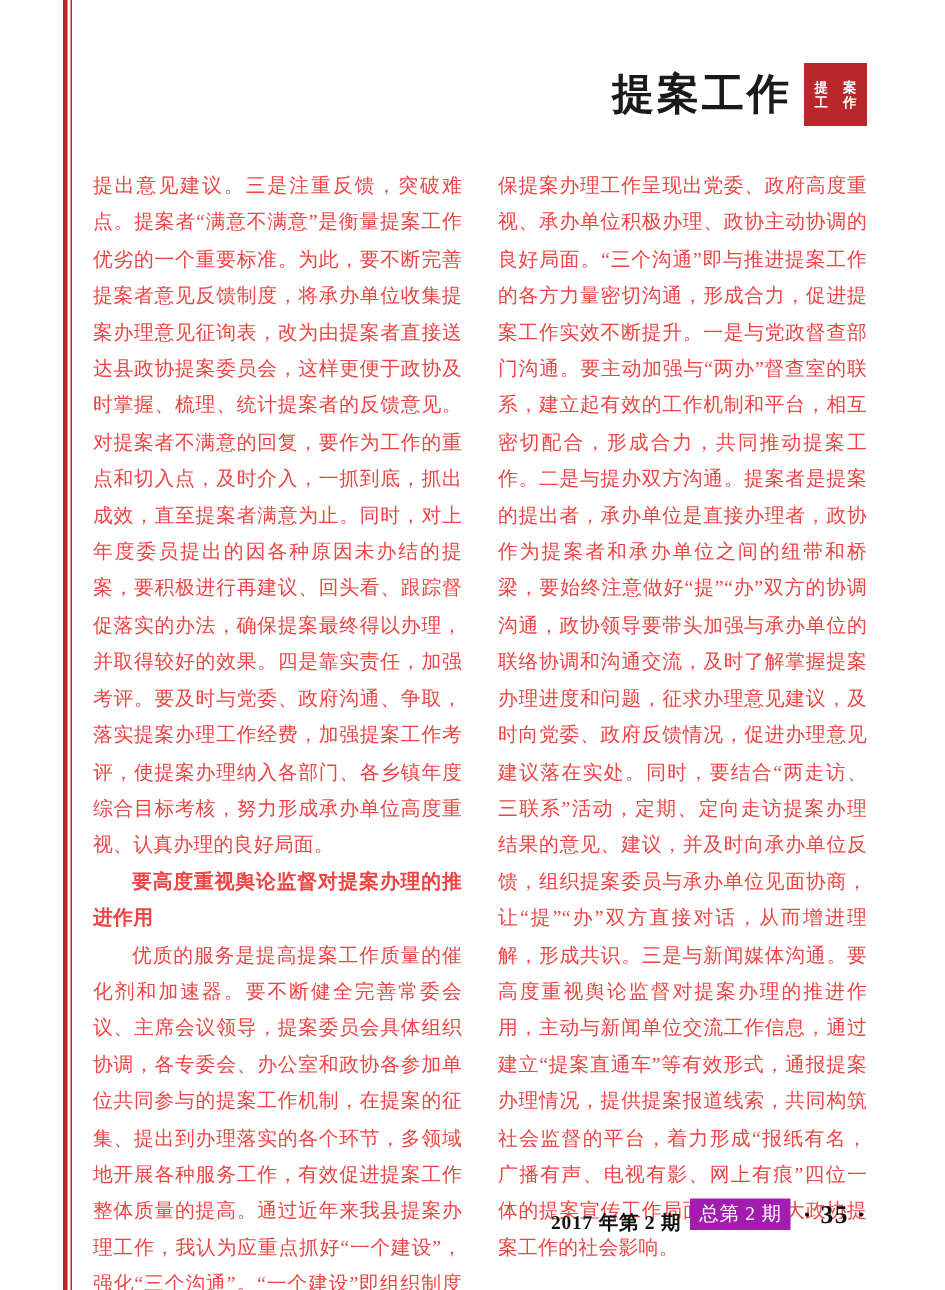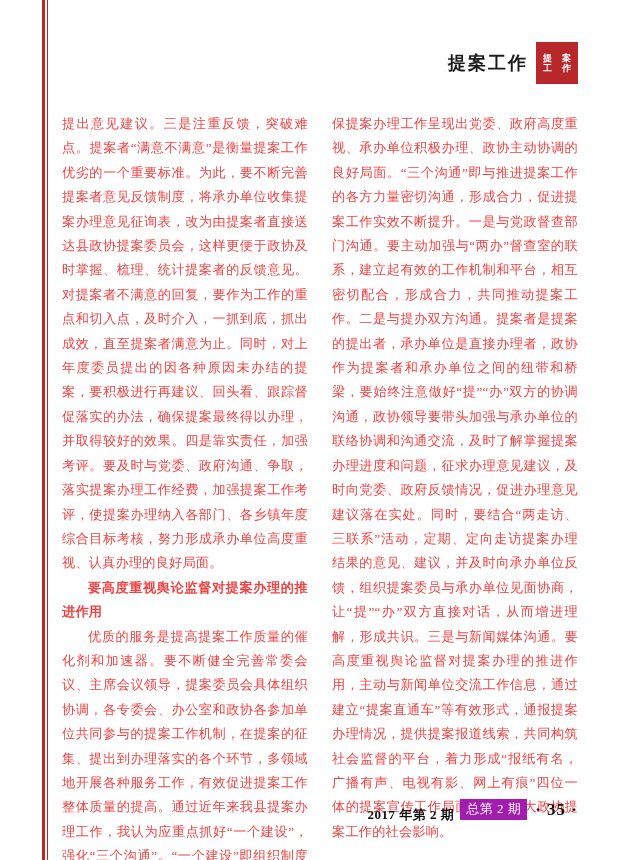--- a/index.html
+++ b/index.html
@@ -42,21 +42,21 @@
   .header {
     position: absolute;
     right: 52px;
     top: 40px;
     display: flex;
     align-items: center;
     height: 46px;
   }
   .header-title {
     font-family: "Liberation Serif", "DejaVu Serif", serif;
-    font-size: 18px;
+    font-size: 28px;
     font-weight: bold;
     letter-spacing: 2px;
     color: #1a1a1a;
     margin-right: 8px;
   }
   .header-seal {
     width: 42px;
     height: 42px;
     background: #b8272c;
     color: #ffffff;

